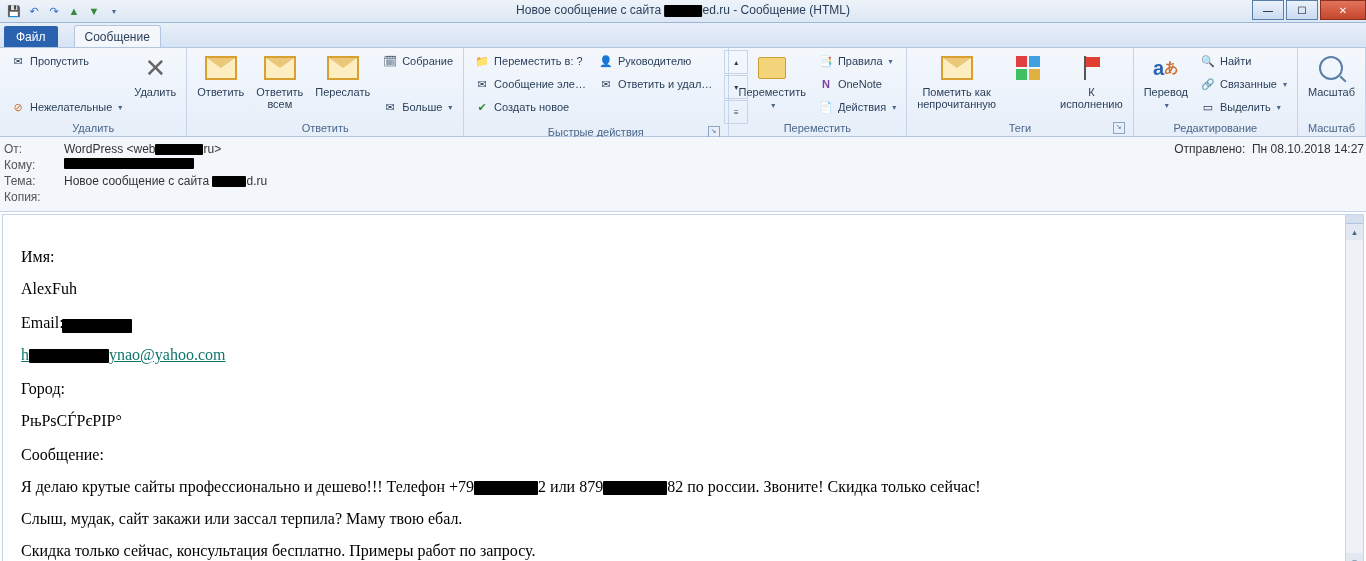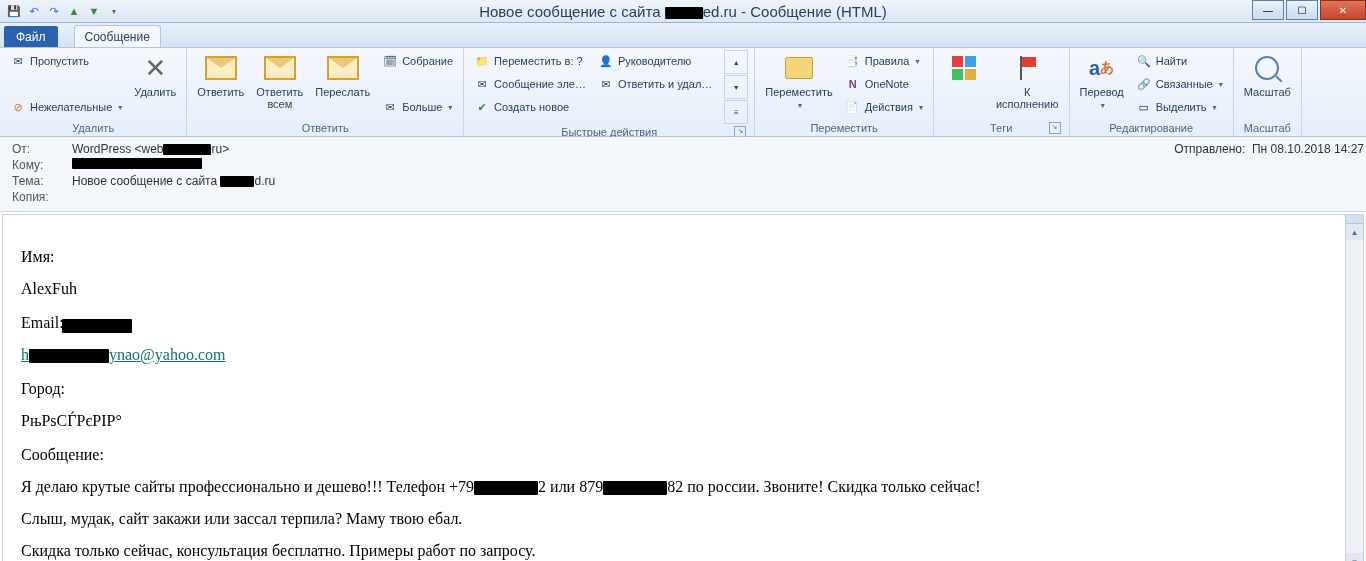--- a/index.html
+++ b/index.html
@@ -1,19 +1,19 @@
 <!DOCTYPE html>
 <html><head>
 <meta charset="utf-8">
 <style>
 html,body{margin:0;padding:0;font-family:"Segoe UI",Tahoma,sans-serif;font-size:12px;background:#fff;color:#000;width:1366px;height:561px;overflow:hidden}
 .titlebar{height:22px;background:linear-gradient(#eef3f9,#dce7f5);border-bottom:1px solid #9db6d6;display:flex;align-items:center;position:relative}
 .qat{display:flex;align-items:center;gap:4px;padding-left:6px}
 .qat-ico{width:16px;height:16px;display:flex;align-items:center;justify-content:center;font-size:11px}
-.title-txt{position:absolute;left:50%;transform:translateX(-50%);top:3px;color:#2a3f5a;font-size:15px;white-space:nowrap}
+.title-txt{position:absolute;left:50%;transform:translateX(-50%);top:3px;color:#2a3f5a;font-size:12px;white-space:nowrap}
 .winbtns{position:absolute;right:0;top:0;display:flex}
 .winbtn{width:30px;height:18px;border:1px solid #5a7fa8;margin-left:2px;display:flex;align-items:center;justify-content:center;background:linear-gradient(#eaf2fb,#c9dbf0);font-size:10px}
 .winbtn.close{background:linear-gradient(#e3735a,#c4472e);border-color:#8a3020;color:#fff;width:44px}
 .syshelp{position:absolute;right:82px;top:2px;display:flex;gap:6px}
 .syshelp span{width:14px;height:14px;display:flex;align-items:center;justify-content:center;font-size:10px;color:#3560a0}
 .syshelp .help{background:#3f7dd1;color:#fff;border-radius:50%;font-weight:bold}
 .tabrow{height:24px;background:linear-gradient(#e8eff9,#d6e3f3);display:flex;align-items:flex-end;padding-left:4px;border-bottom:1px solid #b2c6df}
 .filetab{background:#2a62b0;color:#fff;padding:4px 12px 3px;border-radius:2px 2px 0 0;font-size:12px;margin-right:16px}
 .tab{padding:4px 10px 3px;background:#f3f6fb;border:1px solid #b2c6df;border-bottom:none;border-radius:3px 3px 0 0;font-size:12px;color:#2a3f5a}
 .ribbon{height:88px;background:linear-gradient(#f4f8fd,#e6eef9);border-bottom:1px solid #b2c6df;display:flex}
@@ -22,21 +22,21 @@
 .grp-label{text-align:center;font-size:11px;color:#4a6689;padding:2px 0;position:relative}
 .grp-label .launcher{position:absolute;right:2px;bottom:2px;width:10px;height:10px;border:1px solid #8aa5c6;font-size:7px;line-height:8px;text-align:center;color:#4a6689}
 .bigbtn{display:flex;flex-direction:column;align-items:center;padding:2px 4px;min-width:40px;text-align:center;gap:2px}
 .bigbtn .ico{width:32px;height:32px;display:flex;align-items:center;justify-content:center}
 .bigbtn .lbl{font-size:11px;color:#2a3f5a;line-height:12px}
 .smallrow{display:flex;flex-direction:column;gap:1px}
 .smallbtn{display:flex;align-items:center;gap:4px;padding:1px 4px;font-size:11px;color:#2a3f5a;height:20px;white-space:nowrap}
 .smallbtn .si{width:16px;height:16px;display:flex;align-items:center;justify-content:center}
 .dd{font-size:8px;color:#4a6689;margin-left:2px}
 .redact{background:#000;display:inline-block;border-radius:1px}
-.hdrarea{background:#f3f6fb;border-bottom:1px solid #c5d4e8;padding:4px 12px 6px;font-size:12px;color:#333}
+.hdrarea{background:#f3f6fb;border-bottom:1px solid #c5d4e8;padding:4px 4px 6px;font-size:12px;color:#333}
 .hdrline{display:flex;padding:1px 0;align-items:center}
 .hdrlbl{width:60px;color:#555}
 .hdrval{flex:1}
 .sent{position:absolute;right:2px}
 .body-wrap{position:relative;border:1px solid #c5d4e8;margin:2px 2px 0 2px;height:355px;background:#fff}
 .body-content{padding:20px 10px 10px 18px;font-family:"Times New Roman",serif;font-size:16px;line-height:1.25}
 .body-content p{margin:12px 0 2px}
 .body-content .blk{margin-bottom:14px}
 .email-link{color:#0f766e;text-decoration:underline}
 .scroll-v{position:absolute;right:0;top:0;width:17px;height:100%;background:#eef2f7;border-left:1px solid #c5d4e8}
@@ -207,20 +207,27 @@
           </div>
       </div>
     </div>
     <div class="grp-label">Переместить</div>
   </div>
 
   <div class="grp">
     <div class="grp-body">
       <div class="bigbtn">
           <div class="ico">
+            <div class="ico-env"></div>
+          </div>
+          <div class="lbl" style="white-space:pre">Пометить как
+непрочитанную</div>
+        </div>
+      <div class="bigbtn">
+          <div class="ico">
             <div style="width:24px;height:24px;display:grid;grid-template:1fr 1fr/1fr 1fr;gap:2px">
               <span style="background:#e04040"></span>
               <span style="background:#40a0e0"></span>
               <span style="background:#40c060"></span>
               <span style="background:#e0b040"></span>
             </div>
           </div>
         </div>
       <div class="bigbtn">
           <div class="ico">

